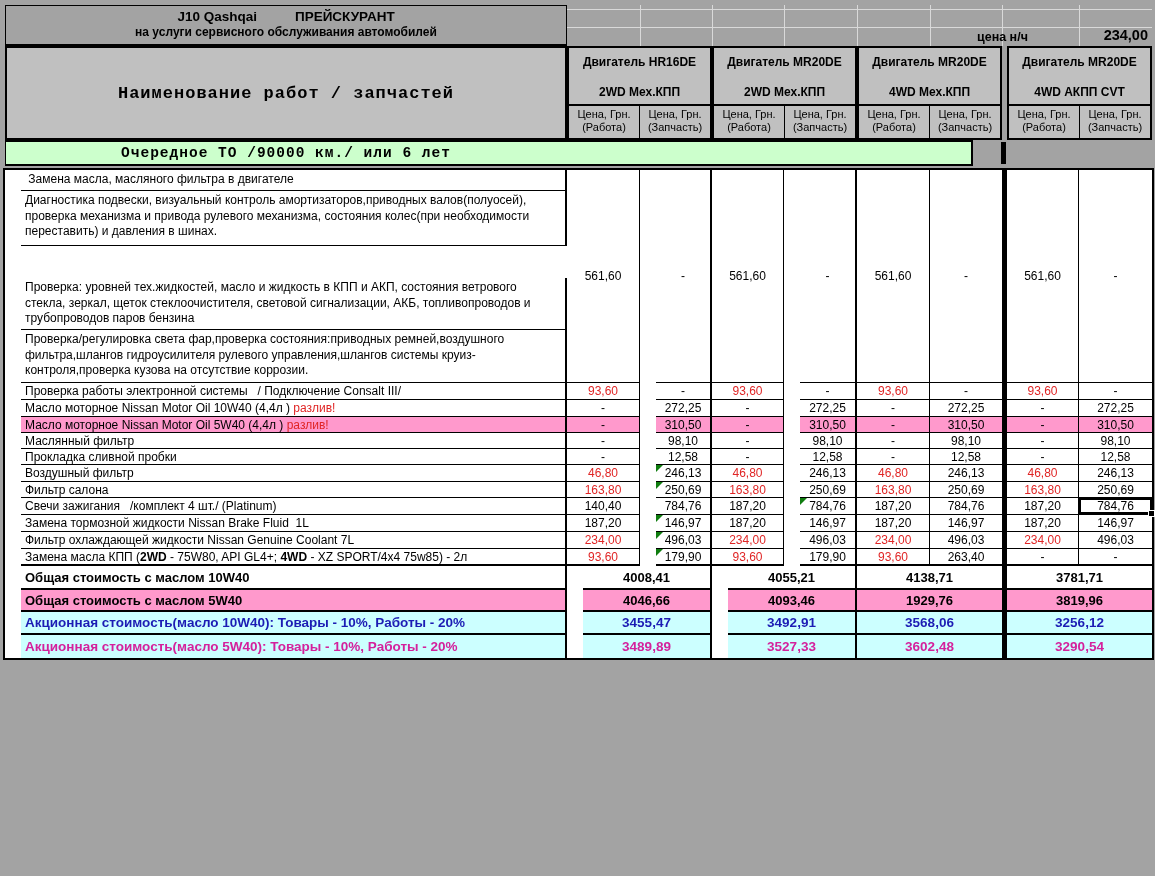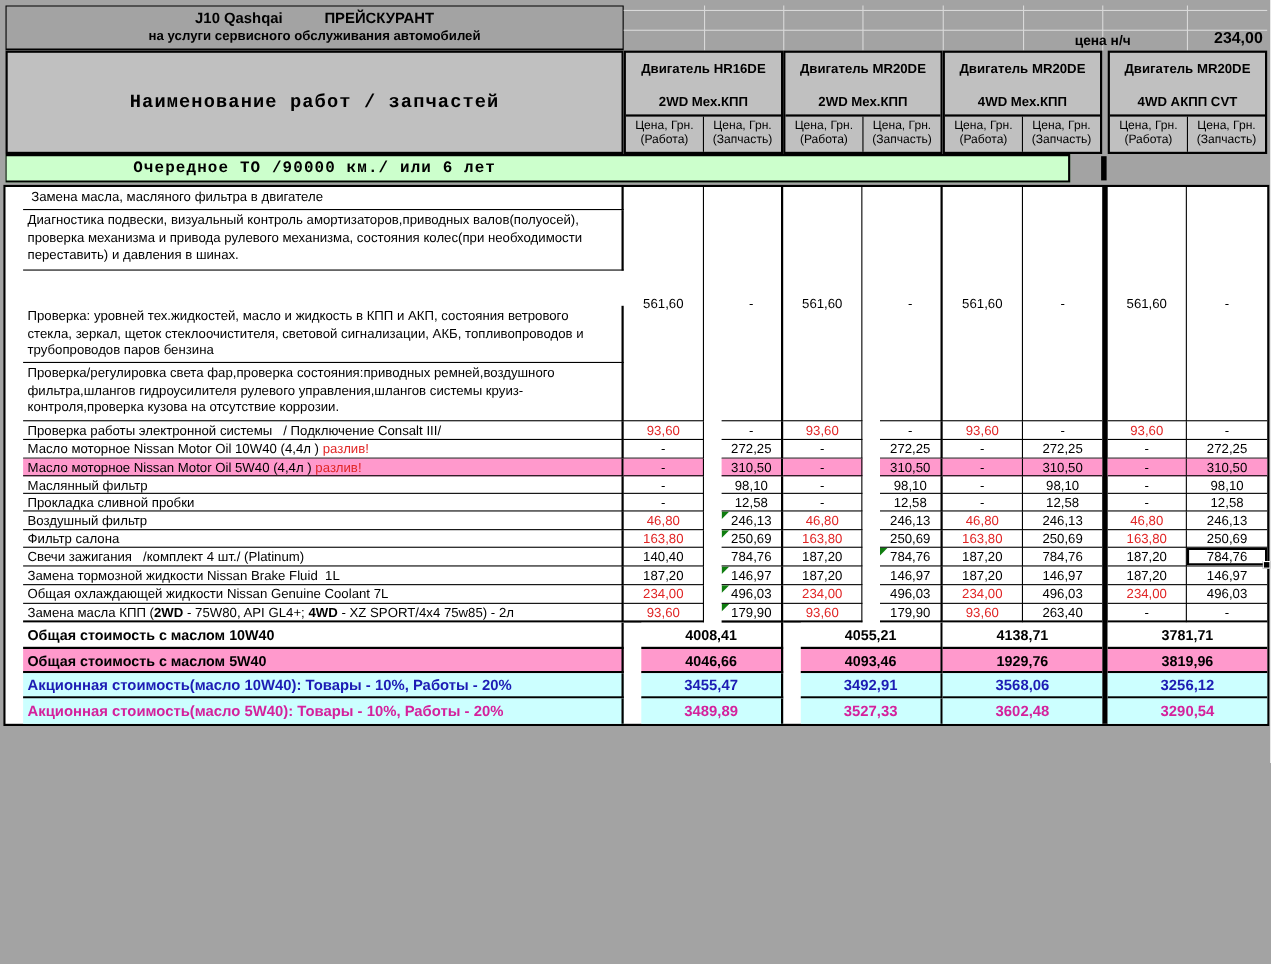--- a/index.html
+++ b/index.html
@@ -253,21 +253,21 @@
       <div class="c v br0  sel" style="grid-area: 13 / 10;">784,76</div>
       <div class="c desc1 br2 " style="grid-area: 14 / 1;"><span>Замена тормозной жидкости Nissan Brake Fluid  1L</span></div>
       <div class="c v  " style="grid-area: 14 / 2;">187,20</div>
       <div class="c v br2  tri" style="grid-area: 14 / 3;">146,97</div>
       <div class="c v  " style="grid-area: 14 / 4;">187,20</div>
       <div class="c v br2 " style="grid-area: 14 / 5;">146,97</div>
       <div class="c v  " style="grid-area: 14 / 6;">187,20</div>
       <div class="c v br0 " style="grid-area: 14 / 7;">146,97</div>
       <div class="c v  " style="grid-area: 14 / 9;">187,20</div>
       <div class="c v br0 " style="grid-area: 14 / 10;">146,97</div>
-      <div class="c desc1 br2 " style="grid-area: 15 / 1;"><span>Общая охлаждающей жидкости Nissan Genuine Coolant 7L</span></div>
+      <div class="c desc1 br2 " style="grid-area: 15 / 1;"><span>Фильтр охлаждающей жидкости Nissan Genuine Coolant 7L</span></div>
       <div class="c v  " style="grid-area: 15 / 2; color: rgb(224, 37, 37);">234,00</div>
       <div class="c v br2  tri" style="grid-area: 15 / 3;">496,03</div>
       <div class="c v  " style="grid-area: 15 / 4; color: rgb(224, 37, 37);">234,00</div>
       <div class="c v br2 " style="grid-area: 15 / 5;">496,03</div>
       <div class="c v  " style="grid-area: 15 / 6; color: rgb(224, 37, 37);">234,00</div>
       <div class="c v br0 " style="grid-area: 15 / 7;">496,03</div>
       <div class="c v  " style="grid-area: 15 / 9; color: rgb(224, 37, 37);">234,00</div>
       <div class="c v br0 " style="grid-area: 15 / 10;">496,03</div>
       <div class="c desc1 br2 bb2" style="grid-area: 16 / 1;"><span>Замена масла КПП (</span><span class="b">2WD</span><span> - 75W80, API GL4+; </span><span class="b">4WD</span><span> - XZ SPORT/4x4 75w85) - 2л</span></div>
       <div class="c v  bb2" style="grid-area: 16 / 2; color: rgb(224, 37, 37);">93,60</div>

